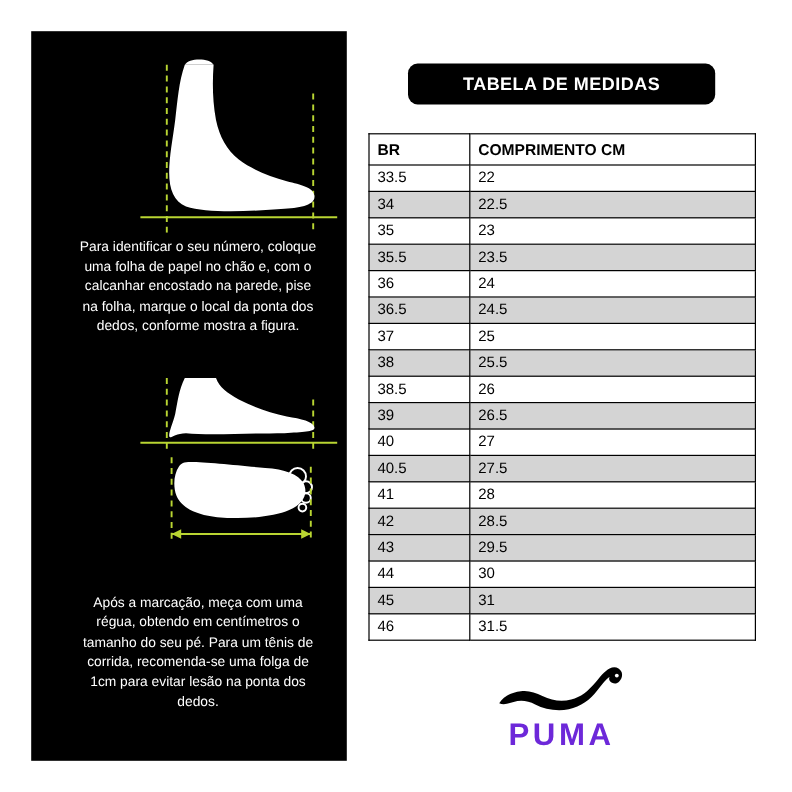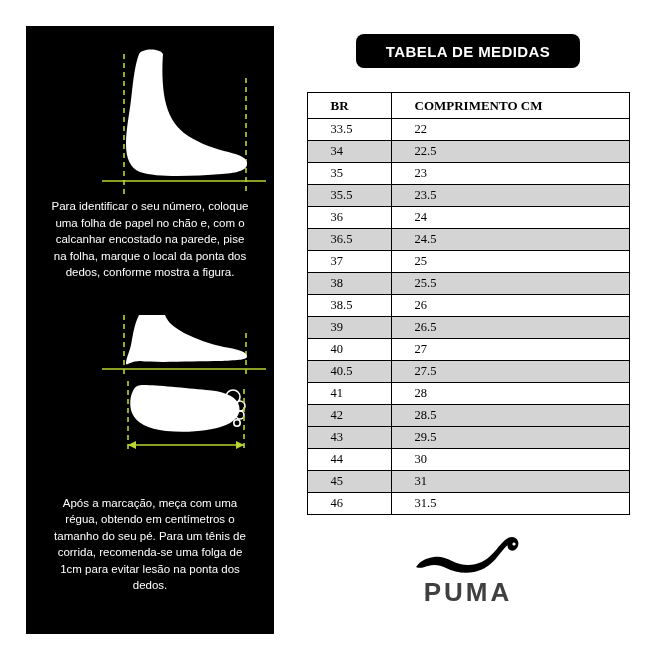--- a/index.html
+++ b/index.html
@@ -21,20 +21,21 @@
   }
 
   
   .left-panel {
     position: absolute;
     left: 26px;
     top: 26px;
     width: 248px;
     height: 608px;
     background: #000000;
+    padding-left: 15px;
   }
   .illus-block {
     position: relative;
     width: 248px;
     height: 168px;
   }
   .illus-block svg {
     display: block;
   }
   .caption {
@@ -52,22 +53,22 @@
 
   
   .right-panel {
     position: absolute;
     left: 300px;
     top: 26px;
     width: 336px;
     height: 608px;
   }
   .title-pill {
-    margin: 8px auto 0 auto;
-    width: 224px;
+    margin: 27px auto 0 auto;
+    width: 256px;
     height: 34px;
     background: #000000;
     border-radius: 8px;
     color: #ffffff;
     font-size: 15px;
     font-weight: bold;
     letter-spacing: 0.4px;
     display: flex;
     align-items: center;
     justify-content: center;
@@ -76,24 +77,24 @@
   table.size-table {
     margin: 24px auto 0 auto;
     border-collapse: collapse;
     width: 322px;
     table-layout: fixed;
   }
   table.size-table th,
   table.size-table td {
     border: 1px solid #000000;
     font-size: 12.5px;
-    font-family: Liberation Serif, serif;
+    font-family: Liberation Sans, sans-serif;
     color: #000000;
     height: 21px;
-    padding: 0 0 0 23px;
+    padding: 0 0 0 7px;
     text-align: left;
     vertical-align: middle;
     line-height: 21px;
     box-sizing: border-box;
   }
   table.size-table th {
     font-weight: bold;
     font-size: 13px;
     height: 25px;
     line-height: 25px;
@@ -108,21 +109,21 @@
   .logo-wrap {
     margin: 18px auto 0 auto;
     width: 200px;
     text-align: center;
   }
   .logo-word {
     font-family: "Liberation Sans", sans-serif;
     font-weight: bold;
     font-size: 26px;
     letter-spacing: 3px;
-    color: #404040;
+    color: #6d28d9;
     margin-top: -4px;
   }
 </style>
 </head>
 <body>
 
 <div class="page">
 
   <div class="left-panel">
 

